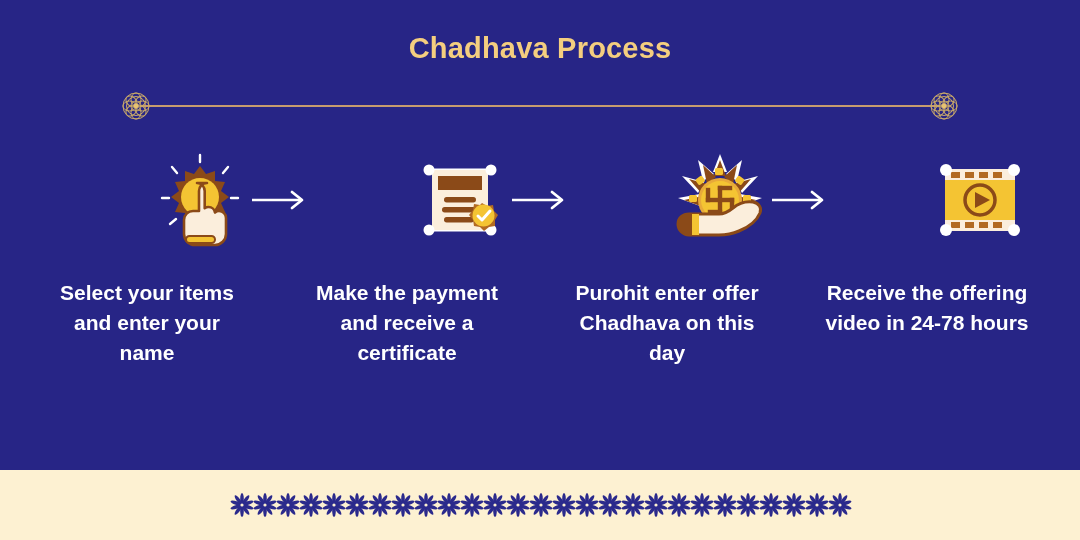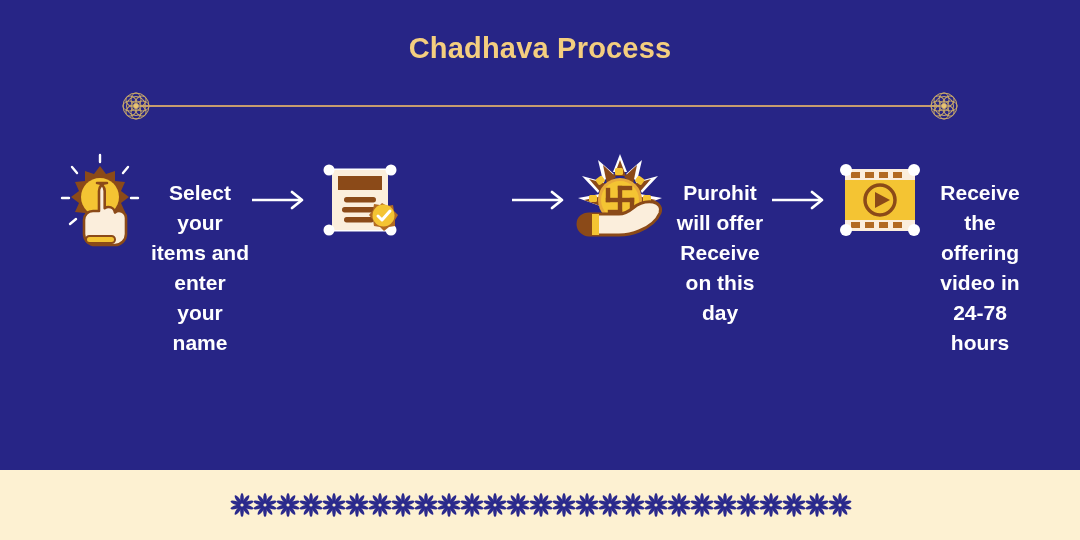--- a/index.html
+++ b/index.html
@@ -64,22 +64,22 @@
     top: 150px;
     left: 0;
     width: 1080px;
     display: flex;
     align-items: flex-start;
     justify-content: center;
   }
   .step {
     width: 200px;
     display: flex;
-    flex-direction: row;
-    align-items: flex-start;
+    flex-direction: column;
+    align-items: flex-end;
   }
   .step-icon {
     width: 100px;
     height: 100px;
     display: flex;
     align-items: center;
     justify-content: center;
   }
   .step-label {
     margin-top: 28px;
@@ -214,20 +214,21 @@
           <rect x="34" y="67" width="30" height="5.5" rx="2.7" fill="#8B4A18"></rect>
           <circle cx="19" cy="20" r="5.5" fill="#FFFFFF"></circle>
           <circle cx="81" cy="20" r="5.5" fill="#FFFFFF"></circle>
           <circle cx="19" cy="80" r="5.5" fill="#FFFFFF"></circle>
           <circle cx="81" cy="80" r="5.5" fill="#FFFFFF"></circle>
           <path d="M72 53 L77 56 L83 55 L84 61 L88 65 L85 70 L85 76 L79 77 L74 81 L70 77 L64 76 L63 70 L59 65 L63 60 L64 54 L70 55 Z" fill="#B26A22"></path>
           <circle cx="73.5" cy="65.5" r="11" fill="#F4C433"></circle>
           <polyline points="68,66 72,70 80,61" fill="none" stroke="#FFFFFF" stroke-width="3" stroke-linecap="round" stroke-linejoin="round"></polyline>
         </svg>
       </div>
+      <div class="step-label">Make the payment and receive a certificate</div>
     </div>
 
     <div class="arrow">
       <svg viewBox="0 0 60 24" width="60" height="24">
         <line x1="2" y1="12" x2="50" y2="12" stroke="#FFFFFF" stroke-width="2.4"></line>
         <polyline points="42,4 52,12 42,20" fill="none" stroke="#FFFFFF" stroke-width="2.8" stroke-linecap="round" stroke-linejoin="round"></polyline>
       </svg>
     </div>
 
     <div class="step">
@@ -266,21 +267,21 @@
             <line x1="50" y1="38" x2="60" y2="38"></line>
             <line x1="62" y1="50" x2="62" y2="60"></line>
             <line x1="50" y1="62" x2="40" y2="62"></line>
             <line x1="38" y1="50" x2="38" y2="40"></line>
           </g>
           <path d="M8 74 c0 -6 5 -10 11 -10 h30 c5 0 9 -2 14 -6 c6 -5 13 -7 20 -6 c6 1 9 6 7 11 c-3 7 -11 14 -21 18 c-7 3 -13 4 -20 4 h-30 c-6 0 -11 -5 -11 -11 z" fill="#FBEEDC" stroke="#8B4A18" stroke-width="3" stroke-linejoin="round"></path>
           <path d="M8 74 c0 -6 5 -10 11 -10 h8 v21 h-8 c-6 0 -11 -5 -11 -11 z" fill="#8B4A18"></path>
           <rect x="22" y="64" width="7" height="21" fill="#F4C433"></rect>
         </svg>
       </div>
-      <div class="step-label">Purohit will offer Receive on this day</div>
+      <div class="step-label">Purohit enter offer Chadhava on this day</div>
     </div>
 
     <div class="arrow">
       <svg viewBox="0 0 60 24" width="60" height="24">
         <line x1="2" y1="12" x2="50" y2="12" stroke="#FFFFFF" stroke-width="2.4"></line>
         <polyline points="42,4 52,12 42,20" fill="none" stroke="#FFFFFF" stroke-width="2.8" stroke-linecap="round" stroke-linejoin="round"></polyline>
       </svg>
     </div>
 
     <div class="step">

